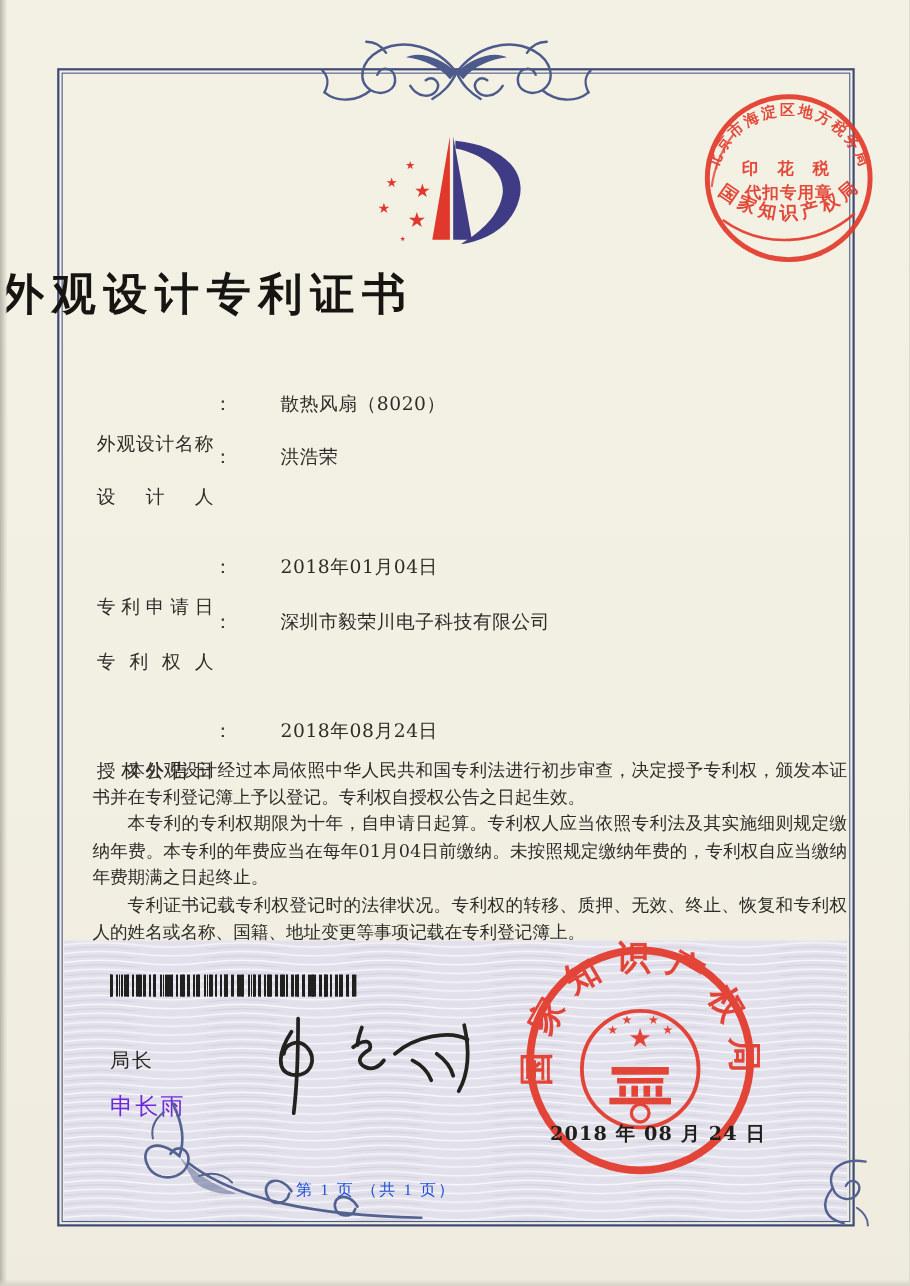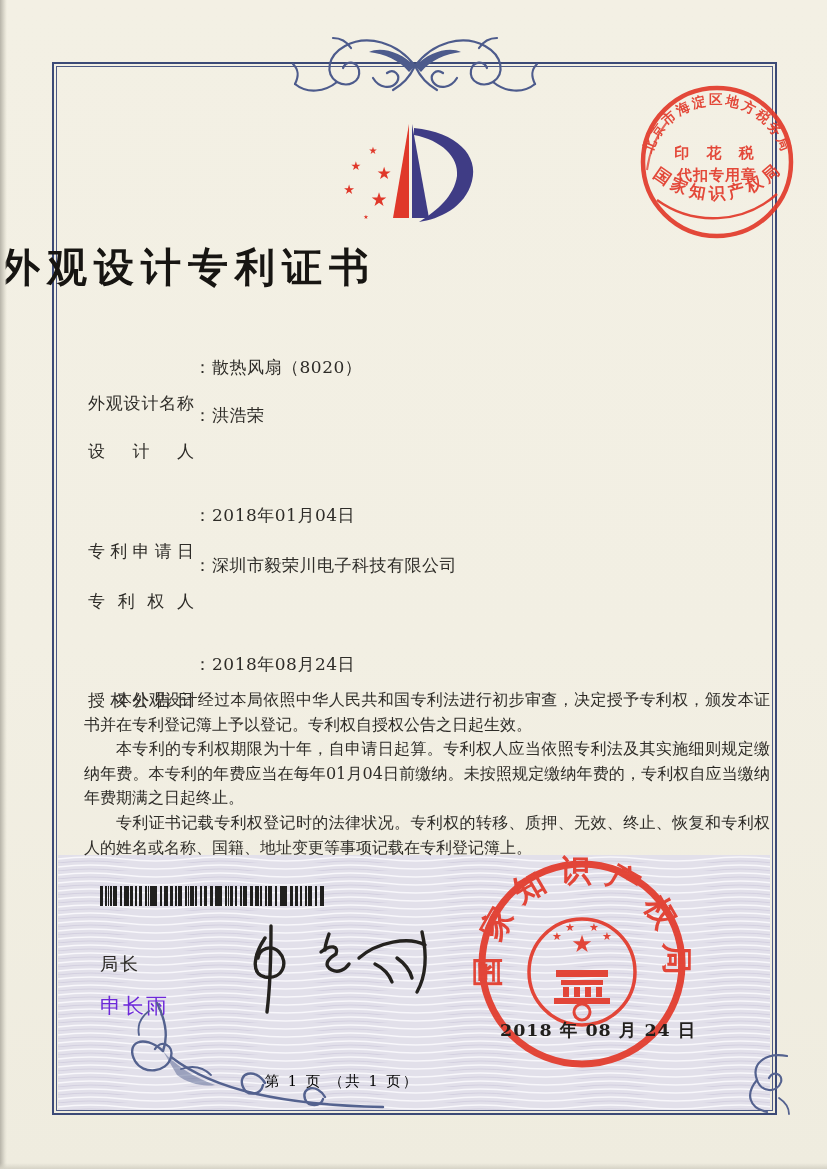--- a/index.html
+++ b/index.html
@@ -16,40 +16,40 @@
   .frame-inner{position:absolute;inset:2px;border:1.2px solid #4d5a85;}
   .wave-zone{position:absolute;left:58px;top:855px;width:712px;height:255px;}
   .abs{position:absolute;}
   .cert-no{left:88px;top:112px;font-size:16.5px;letter-spacing:3px;color:#34322d;}
   .page-title{left:0;top:240px;width:100%;text-align:left;font-size:40px;
     letter-spacing:7px;color:var(--title-ink);font-weight:bold;}
   .field-row{left:88px;font-size:17px;white-space:nowrap;}
   .flabel{display:inline-block;width:106px;text-align:justify;text-align-last:justify;
     vertical-align:top;margin-top:36px;}
   .fcolon{display:inline-block;width:18px;vertical-align:top;}
-  .fvalue{display:inline-block;vertical-align:top;letter-spacing:.5px;}
+  .fvalue{display:inline-block;vertical-align:top;letter-spacing:.5px;margin-left:43px;}
   .fvalue-wrap{white-space:normal;width:556px;line-height:26px;}
   .row-split{left:88px;width:640px;font-size:17px;white-space:nowrap;}
   .grant-no{position:absolute;left:367px;top:0;white-space:nowrap;}
   .body-text{left:84px;top:688px;width:686px;font-size:16px;line-height:24.6px;
     text-align:justify;color:#2e2c28;}
   .body-text p{margin:0;text-indent:2em;}
   .barcode{left:100px;top:886px;width:224px;height:20px;
     background:
       repeating-linear-gradient(90deg,#20201e 0 2px,rgba(0,0,0,0) 2px 5px),
       repeating-linear-gradient(90deg,#20201e 0 1px,rgba(0,0,0,0) 1px 8px),
       repeating-linear-gradient(90deg,#20201e 0 3px,rgba(0,0,0,0) 3px 13px);}
   .role-label{left:100px;top:952px;font-size:18px;letter-spacing:2px;color:#2b2925;
     font-family:"DejaVu Sans","Liberation Sans",sans-serif;}
   .role-name{left:100px;top:992px;font-size:21px;letter-spacing:2px;color:#6d28d9;
     font-family:Liberation Serif, serif;}
   .seal-date{left:500px;top:1018px;font-size:17.5px;letter-spacing:1px;color:#211f1c;
     font-weight:bold;}
   .footer{left:58px;top:1072px;width:568px;text-align:center;font-size:14.5px;
-    letter-spacing:2px;color:#000000;}
+    letter-spacing:2px;color:#1d4ed8;font-family:Liberation Serif, serif;}
   .ornament{color:var(--ornament-blue);}
   svg text.cn{font-family:"DejaVu Serif","Liberation Serif",serif;}
 </style>
 </head>
 <body>
 
 <div class="stage">
   <div class="paper"></div>
 
   <div class="wave-zone abs">

